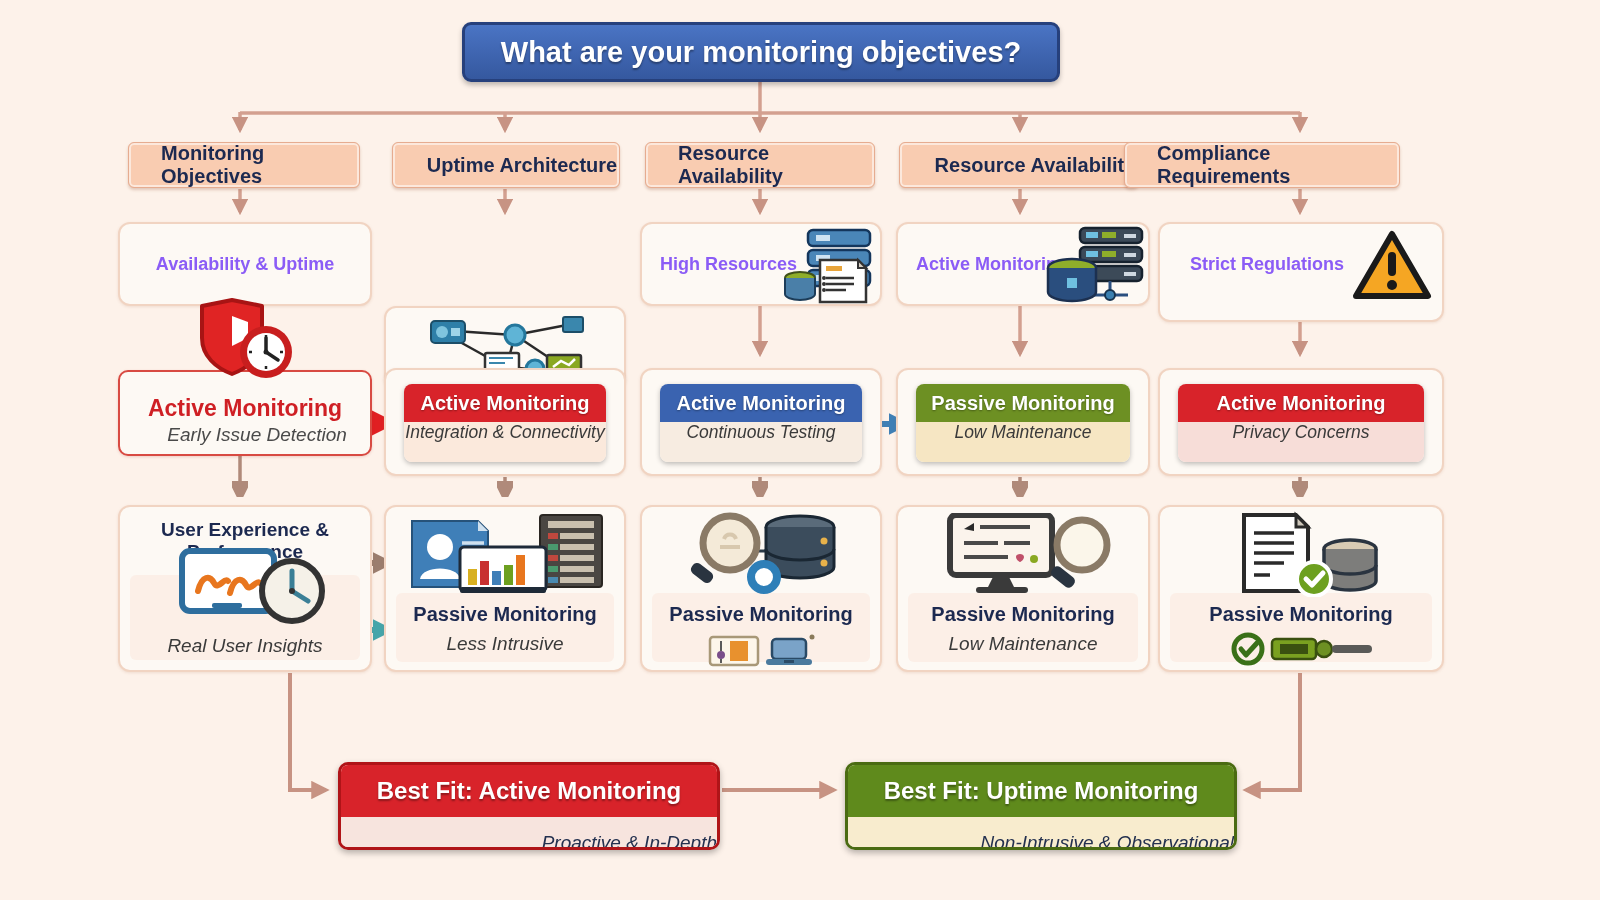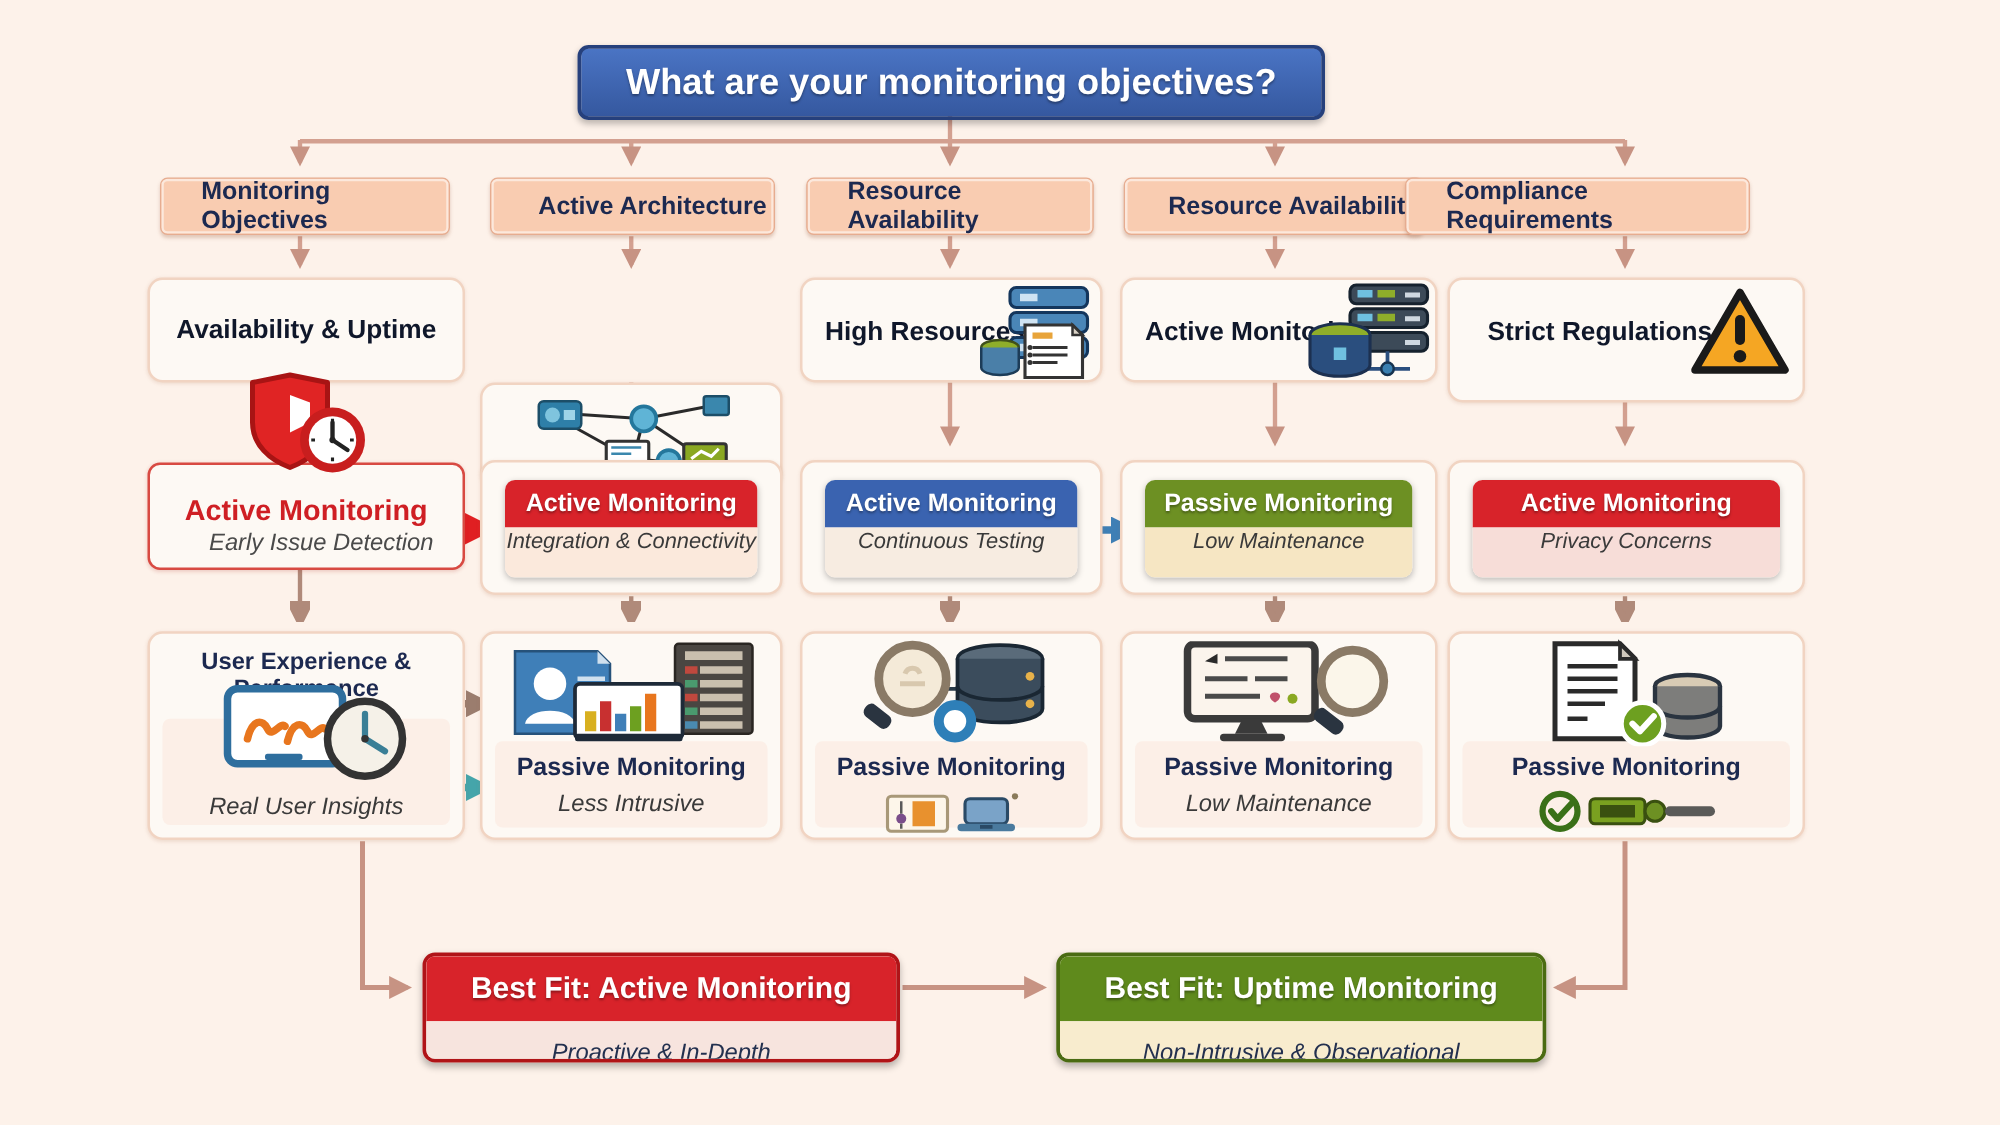--- a/index.html
+++ b/index.html
@@ -7,39 +7,39 @@
   .canvas{position:relative;width:1600px;height:900px;background:#fdf2ea;overflow:hidden;}
   svg.connectors{position:absolute;left:0;top:0;z-index:1;}
   .box{position:absolute;box-sizing:border-box;z-index:2;}
   .banner{background:linear-gradient(#4a74c4,#35589f);border:3px solid #26407c;border-radius:9px;
           display:flex;align-items:center;justify-content:center;color:#fff;font-weight:bold;
           font-size:29px;text-shadow:0 2px 2px rgba(0,0,0,.35);box-shadow:0 3px 5px rgba(0,0,0,.25);}
   .hdr{background:#f9ccb1;border:1.5px solid #e6ac90;border-radius:6px;display:flex;align-items:center;
        justify-content:center;font-weight:bold;font-size:20px;color:#1c2950;
        box-shadow:0 2px 3px rgba(160,100,70,.3), inset 0 0 0 2px rgba(255,255,255,.55);padding-left:32px;}
   .card{background:#fdf9f4;border:2px solid #f1d4c2;border-radius:12px;box-shadow:0 1px 3px rgba(180,120,90,.18);}
-  .r2label{font-weight:bold;font-size:21px;color:#0f172a;}
+  .r2label{font-weight:bold;font-size:18px;color:#8b5cf6;}
   .decision{position:absolute;left:18px;right:18px;top:14px;border-radius:8px;overflow:hidden;
             box-shadow:0 2px 5px rgba(0,0,0,.25);z-index:3;}
   .decision .bar{height:38px;display:flex;align-items:center;justify-content:center;color:#fff;
                  font-weight:bold;font-size:20px;text-shadow:0 1px 2px rgba(0,0,0,.35);}
   .decision .sub{height:40px;display:flex;align-items:flex-start;justify-content:center;font-style:italic;
                  font-size:17.5px;color:#3a3a3a;}
   .bar-red{background:#d8232a;} .bar-blue{background:#3a63b0;} .bar-green{background:#6d9023;}
   .c1dec{background:#fdf9f4;border:2.5px solid #d84a42;border-radius:10px;display:flex;flex-direction:column;
          align-items:center;justify-content:flex-end;padding-bottom:8px;box-shadow:0 1px 3px rgba(180,60,50,.2);}
   .c1dec .t{font-weight:bold;font-size:23px;color:#cf1f24;}
   .c1dec .s{font-style:italic;font-size:19px;color:#4a4a4a;margin-top:2px;margin-left:24px;}
   .r4title{font-weight:bold;font-size:20px;color:#1c2950;text-align:center;}
   .r4sub{font-style:italic;font-size:19px;color:#3a3a3a;text-align:center;}
   .innerpanel{position:absolute;left:10px;right:10px;background:#fbe7dd;border-radius:6px;opacity:.55;z-index:0;}
   .result{border-radius:10px;overflow:hidden;box-shadow:0 3px 6px rgba(0,0,0,.28);}
   .result .bar{height:52px;display:flex;align-items:center;justify-content:center;color:#ffffff;font-weight:bold;
                font-size:24px;text-shadow:0 2px 2px rgba(0,0,0,.35);}
-  .result .sub{height:52px;display:flex;align-items:center;justify-content:center;font-style:italic;
+  .result .sub{height:52px;display:flex;align-items:center;justify-content:flex-end;font-style:italic;
                font-size:19px;color:#23304f;}
   .res-red{border:3px solid #b01418;} .res-red .bar{background:#d8232a;} .res-red .sub{background:#f7e4de;}
   .res-green{border:3px solid #4a6b12;} .res-green .bar{background:#5f8a1c;} .res-green .sub{background:#f8ecce;}
   .iconwrap{display:flex;align-items:center;justify-content:center;position:relative;z-index:2;}
 </style>
 </head>
 <body>
 
 <div class="canvas">
 
@@ -98,29 +98,29 @@
     <path d="M878 424 H906" stroke="#3f7fb5" stroke-width="6" fill="none" marker-end="url(#m-blue)"></path>
     <path d="M368 563 H390" stroke="#9b7d6e" stroke-width="6" fill="none" marker-end="url(#m-taupe)"></path>
     <path d="M368 630 H390" stroke="#45a5aa" stroke-width="6" fill="none" marker-end="url(#m-teal)"></path>
     <g stroke="#c79383" stroke-width="4" fill="none">
       <path d="M290 673 V790 H326" marker-end="url(#m-salmon)"></path>
       <path d="M722 790 H834" marker-end="url(#m-salmon)"></path>
       <path d="M1300 673 V790 H1246" marker-end="url(#m-salmon)"></path>
     </g>
   </svg>
 
-  <div class="box banner" style="left:462px;top:36px;width:598px;height:60px;">
+  <div class="box banner" style="left:462px;top:22px;width:598px;height:60px;">
     <span>What are your monitoring objectives?</span>
   </div>
 
   <div class="box hdr" style="left:128px;top:142px;width:232px;height:46px;">
       <span>Monitoring Objectives</span>
     </div>
   <div class="box hdr" style="left:392px;top:142px;width:228px;height:46px;">
-      <span>Active Architecture</span>
+      <span>Uptime Architecture</span>
     </div>
   <div class="box hdr" style="left:645px;top:142px;width:230px;height:46px;">
       <span>Resource Availability</span>
     </div>
   <div class="box hdr" style="left:899px;top:142px;width:240px;height:46px;">
       <span>Resource Availability</span>
     </div>
   <div class="box hdr" style="left:1124px;top:142px;width:276px;height:46px;">
       <span>Compliance Requirements</span>
     </div>

